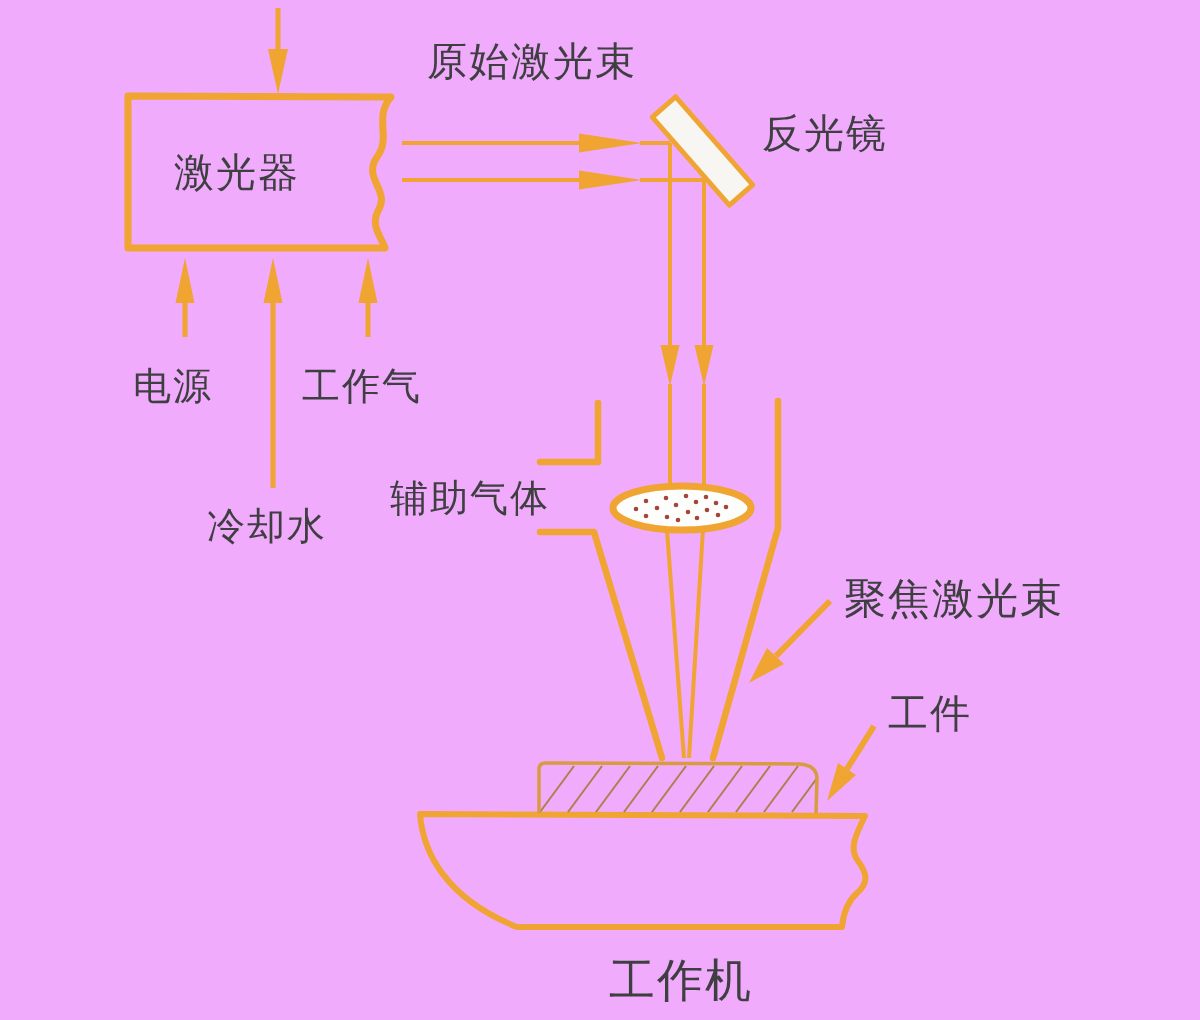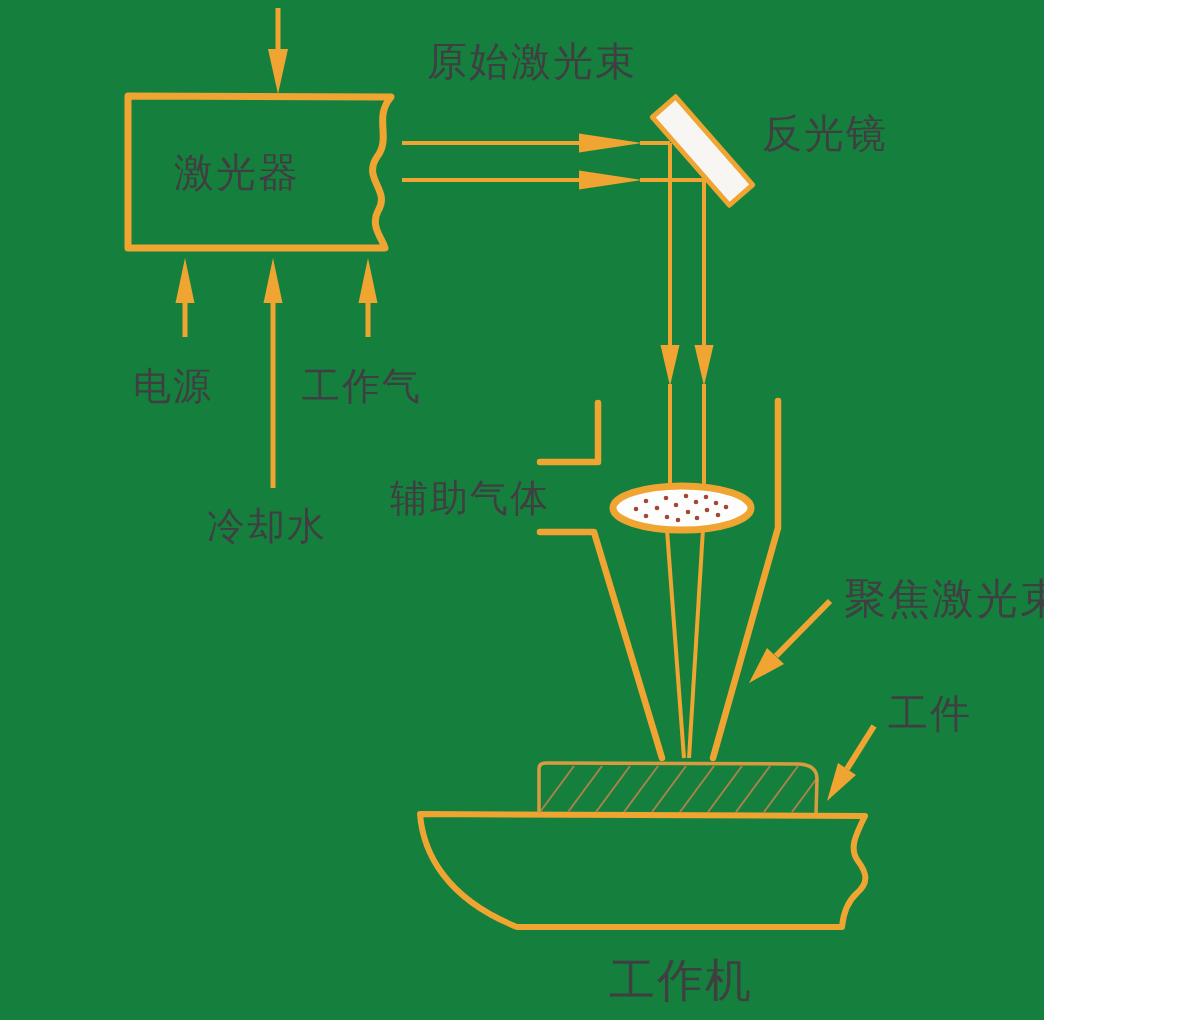--- a/index.html
+++ b/index.html
@@ -1,19 +1,19 @@
 <!DOCTYPE html>
 <html><head>
 <meta charset="utf-8">
 <style>
   html,body{margin:0;padding:0;}
   .stage{
     position:relative;
-    width:1044px;height:1020px;
-    background:#15803d;
+    width:1200px;height:1020px;
+    background:#f0abfc;
     overflow:hidden;
     font-family:"DejaVu Sans", sans-serif;
   }
   svg text{
     font-family:"DejaVu Sans", sans-serif;
     fill:#3F3F42;
     letter-spacing:2px;
   }
 </style>
 </head>

